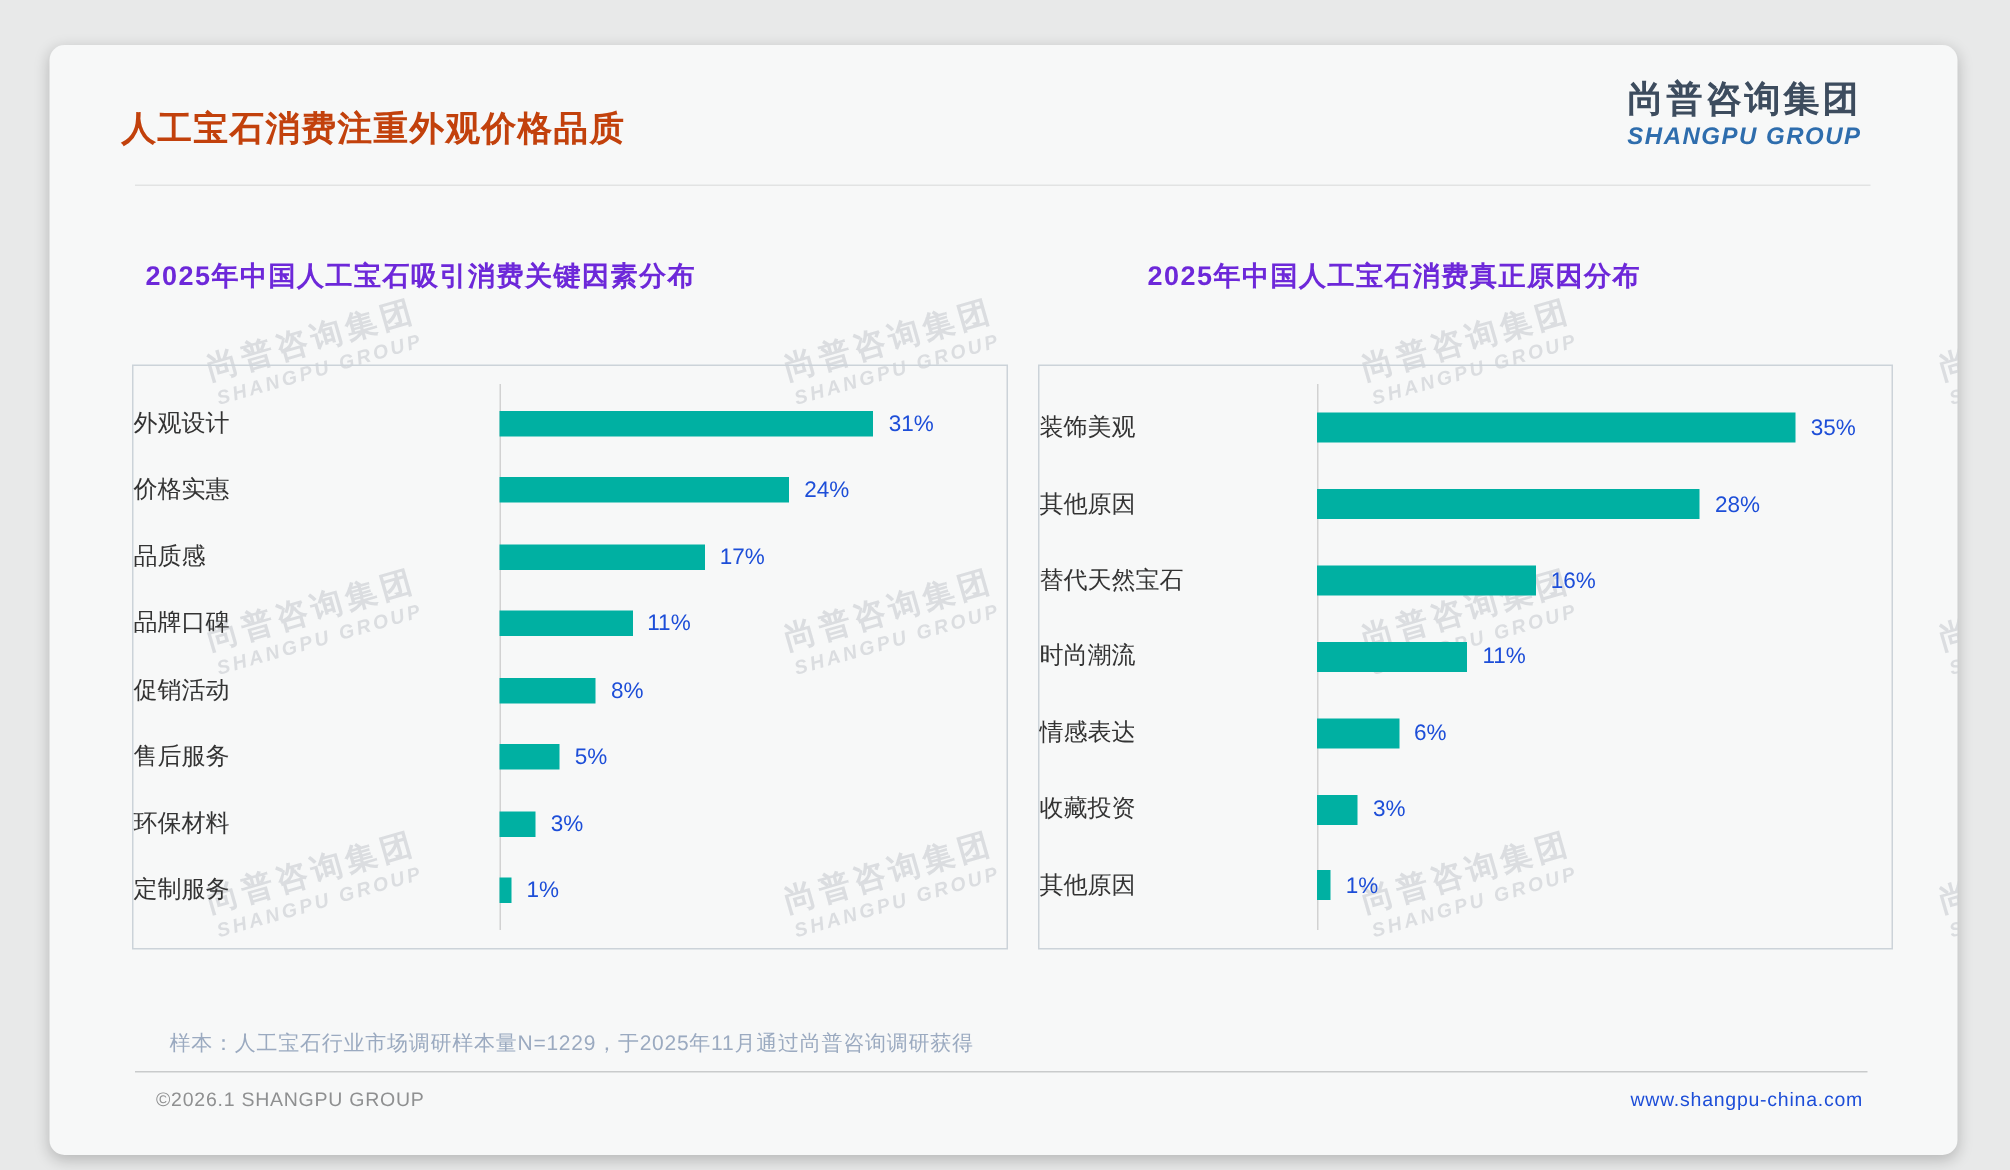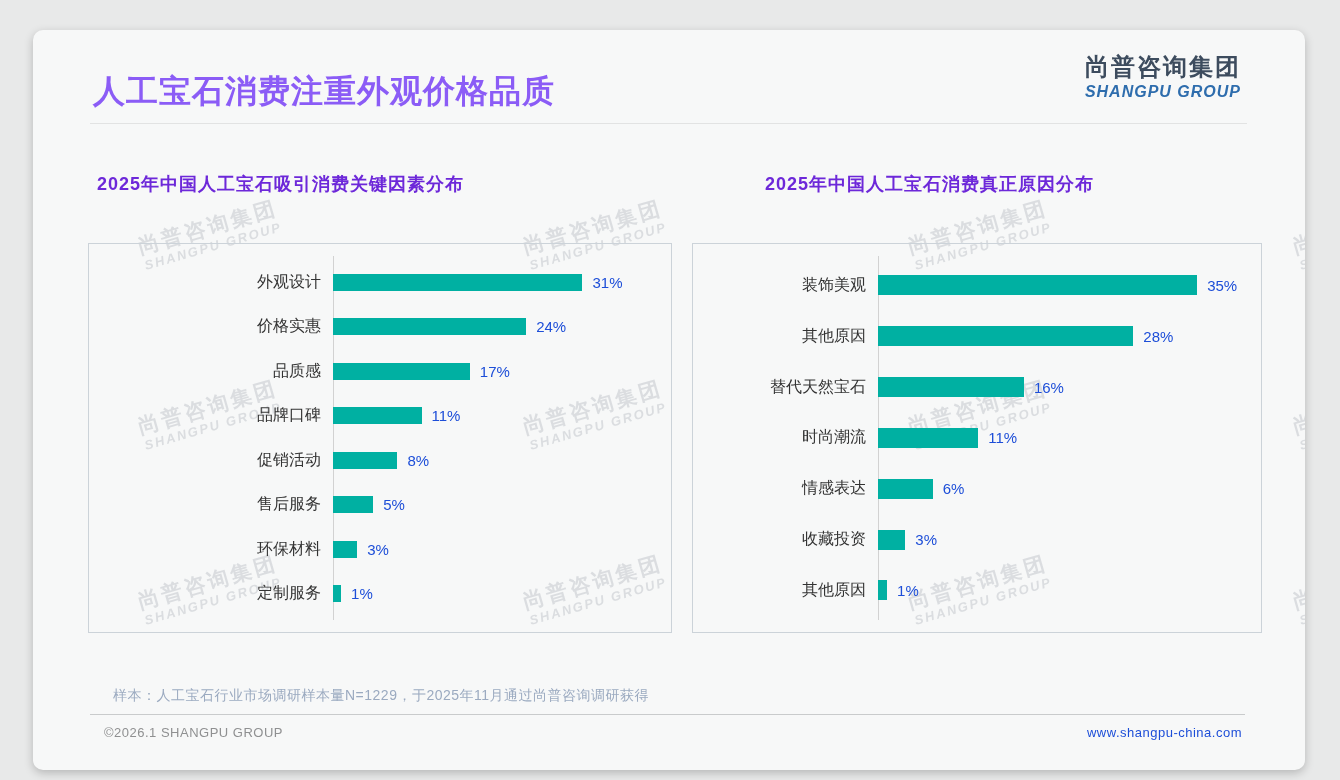--- a/index.html
+++ b/index.html
@@ -18,22 +18,22 @@
   
   .watermark {
     position:absolute; z-index:1; transform:translate(-50%,-50%) rotate(-16deg);
     text-align:center; white-space:nowrap; pointer-events:none;
     color:rgba(128,138,150,0.24); user-select:none;
   }
   .watermark .wm-cn { font-size:21px; font-weight:bold; letter-spacing:3px; line-height:24px; }
   .watermark .wm-en { font-size:13px; font-weight:bold; font-style:italic; letter-spacing:2px; line-height:16px; }
   
   .page-title {
-    position:absolute; left:60px; top:40px; z-index:2;
-    font-size:32px; font-weight:bold; color:#8b5cf6; letter-spacing:1px;
+    position:absolute; left:48px; top:40px; z-index:2;
+    font-size:23px; font-weight:bold; color:#c2410c; letter-spacing:1px;
   }
   .title-divider {
     position:absolute; left:57px; top:93px; width:1157px; height:1px;
     background:#e2e3e3; z-index:2;
   }
   .logo {
     position:absolute; right:64px; top:22px; z-index:2; text-align:center;
   }
   .logo-cn { font-size:24px; font-weight:bold; color:#3d4c5e; letter-spacing:2px; line-height:30px; }
   .logo-en { font-size:16px; font-weight:bold; font-style:italic; color:#2e6dad; letter-spacing:1px; line-height:20px; }
@@ -53,21 +53,21 @@
   .panel.right { left:659px; width:570px; }
   .axis-line {
     position:absolute; top:12px; bottom:12px; width:1px; background:#d2d2d2;
   }
   .chart-body {
     position:absolute; inset:0; display:flex; flex-direction:column;
     justify-content:space-around; padding:16px 0;
   }
   .bar-row { display:flex; align-items:center; }
   .cat-label {
-    text-align:right; padding-right:12px; font-size:16px; color:#333;
+    text-align:left; padding-right:12px; font-size:16px; color:#333;
     flex:0 0 auto; white-space:nowrap;
   }
   .bar-track { flex:1 1 auto; display:flex; align-items:center; }
   .bar { background:#00b0a2; flex:0 0 auto; }
   .val-label { font-size:15px; color:#1d4ed8; margin-left:10px; white-space:nowrap; }
   
   .footnote {
     position:absolute; left:80px; top:657px; z-index:2;
     font-size:14px; color:#9baac0; letter-spacing:0.5px;
   }

